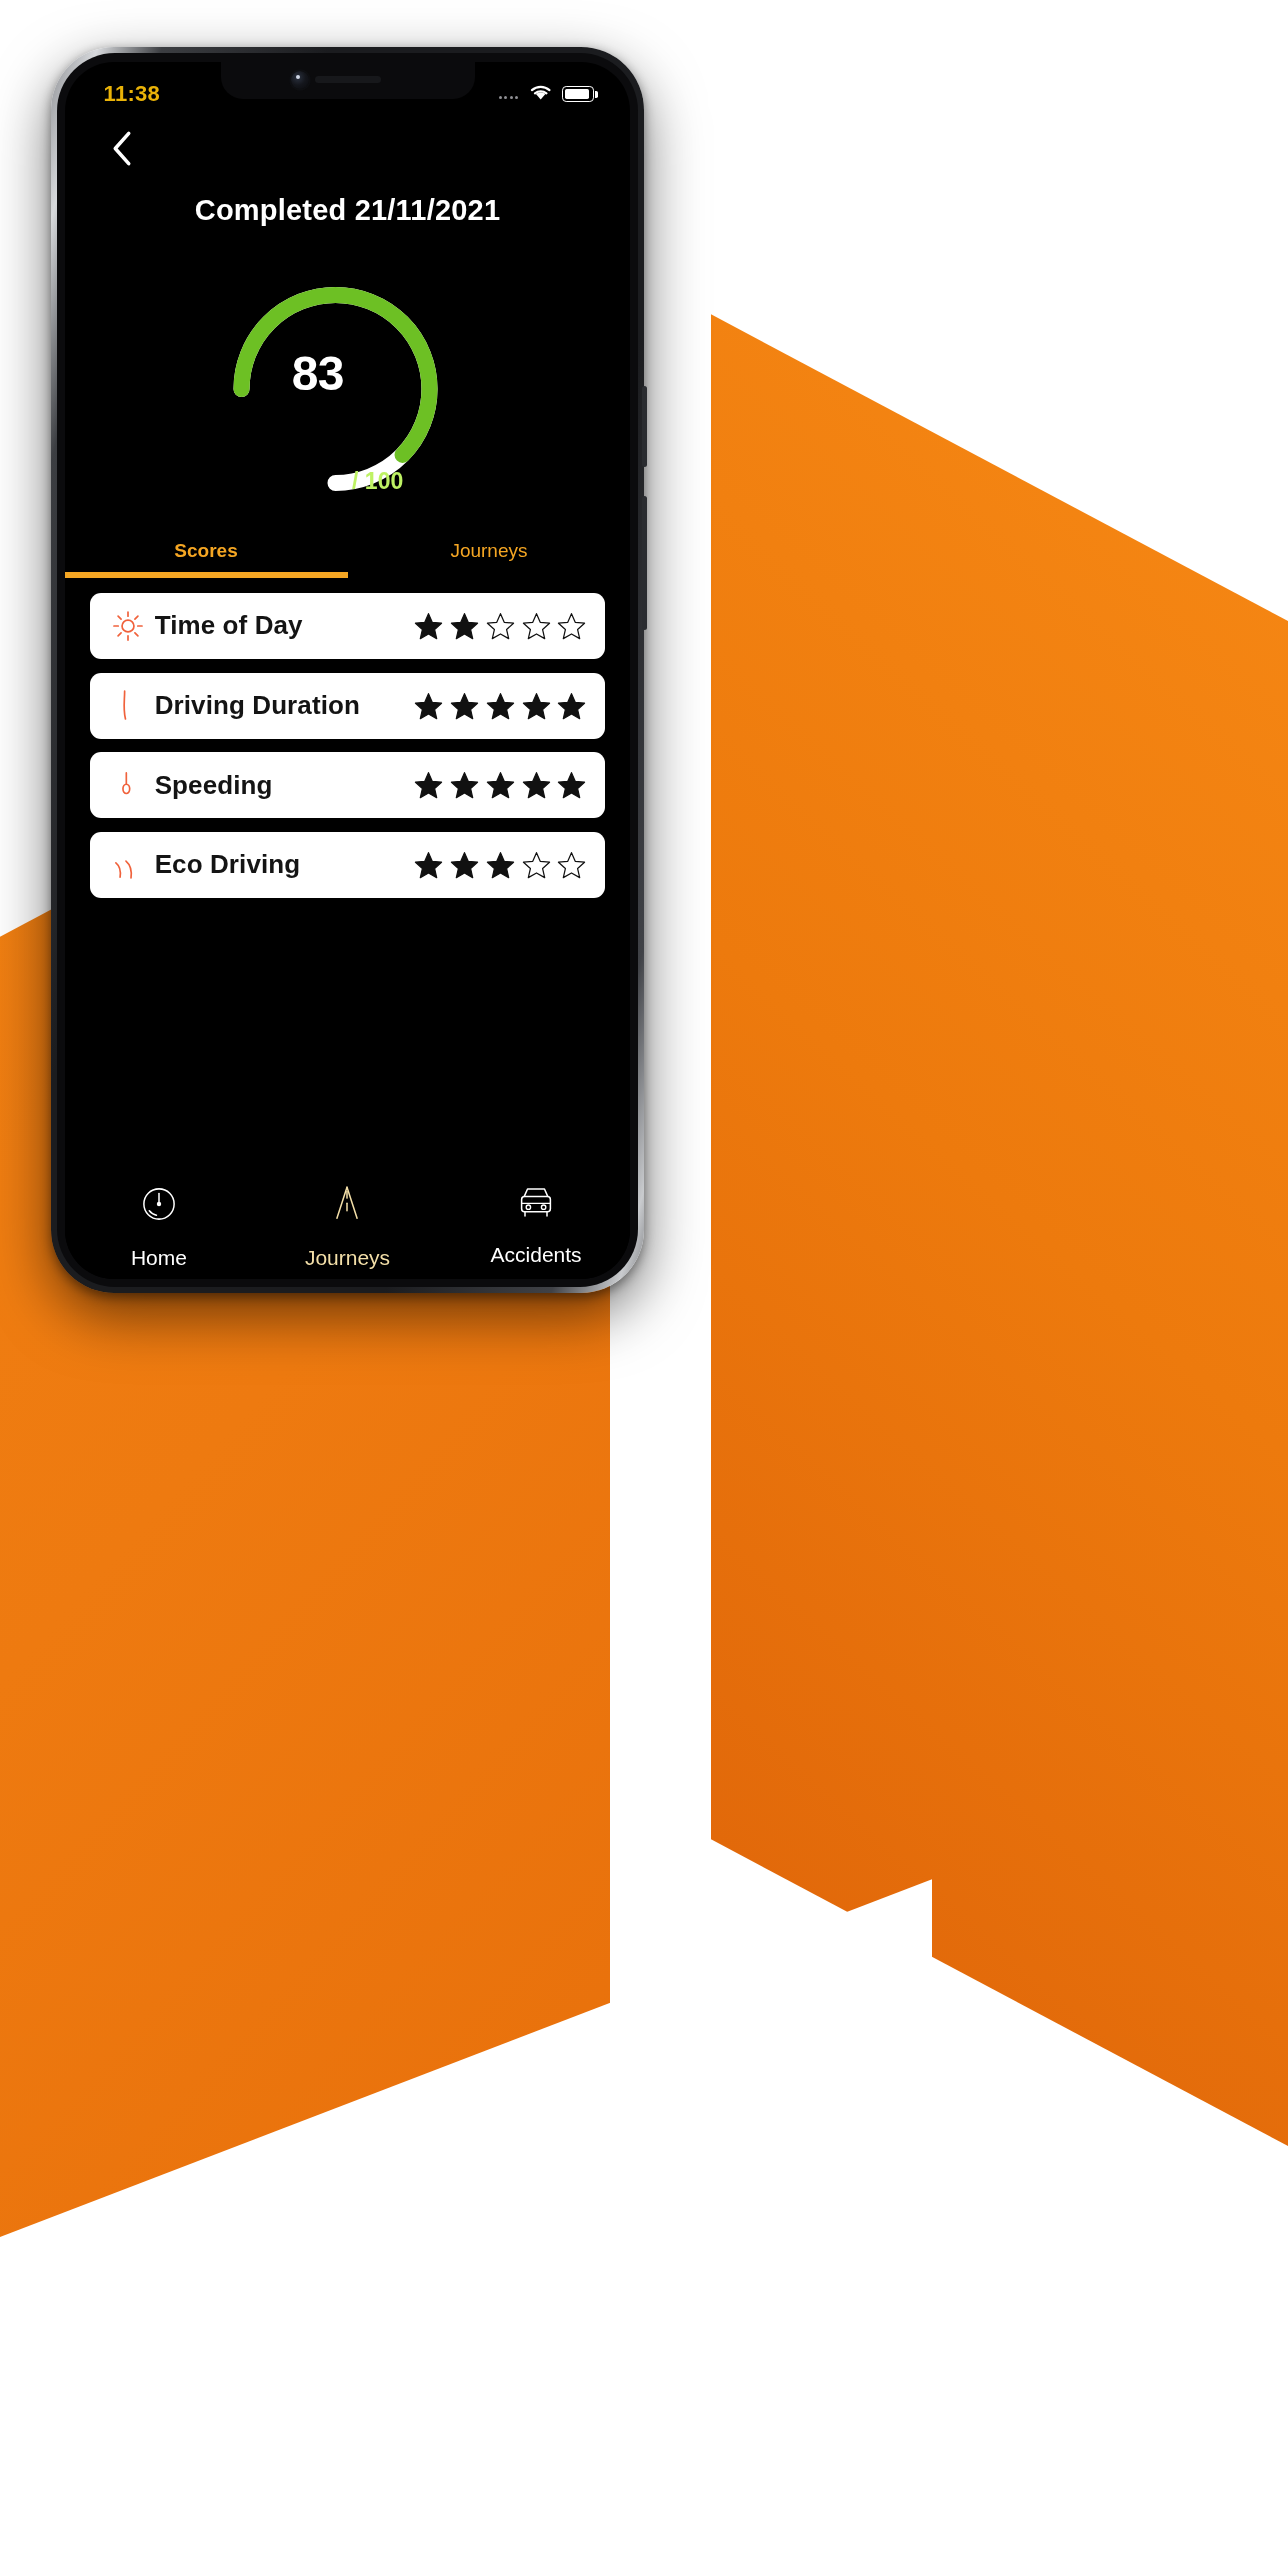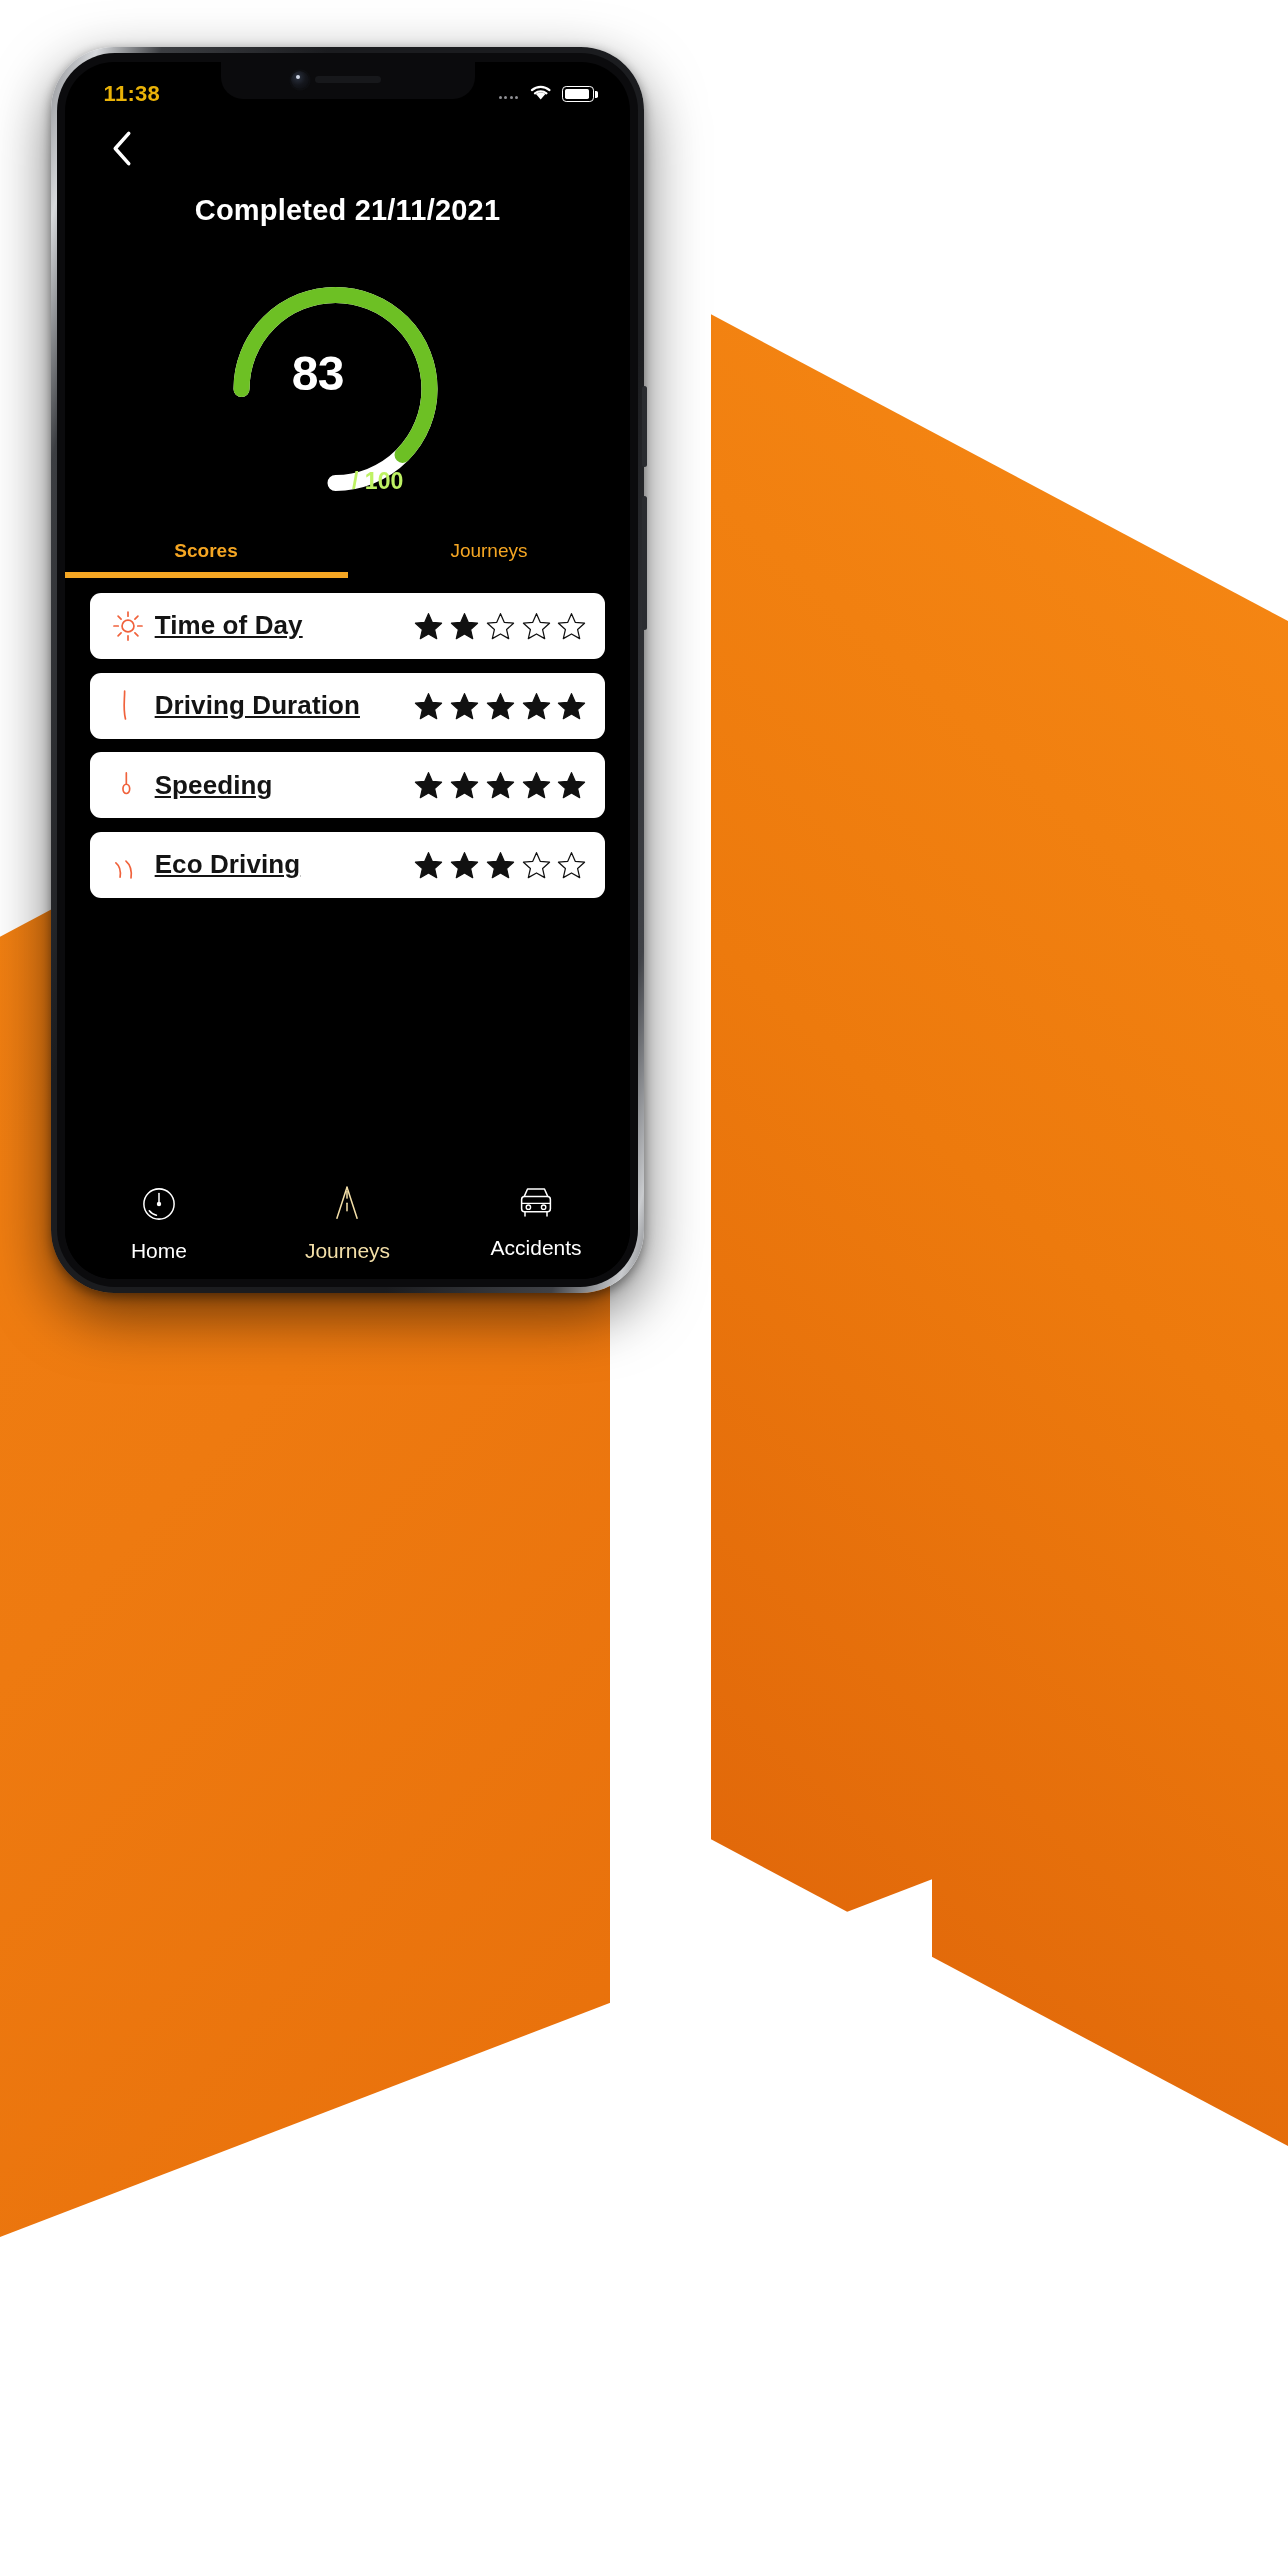--- a/index.html
+++ b/index.html
@@ -184,36 +184,36 @@
     height:66px;
     display:flex; align-items:center;
     padding:0 18.6px 0 15.3px;
   }
   .card-icon {
     width:46px; min-width:46px; height:46px;
     display:flex; align-items:center; justify-content:center;
   }
   .card-label {
     flex:1; font-size:26px; color:#141414; font-weight:600;
-    letter-spacing:0.1px; margin-left:3.4px;text-decoration:underline;
+    letter-spacing:0.1px; margin-left:3.4px;
   }
   .stars { display:flex; gap:6.8px; align-items:center; }
   .stars svg { display:block; }
 
   
   #bottomnav {
     position:absolute; left:0; right:0; bottom:0;
     height:108px;
     display:flex; align-items:flex-start; justify-content:space-around;
     padding-top:12px;
     background:#000;
   }
   .navitem {
     width:169px; text-align:center; cursor:pointer;
-    display:flex; flex-direction:column; align-items:center; gap:14px;
+    display:flex; flex-direction:column; align-items:center; gap:21px;
   }
   .navitem .nav-label { font-size:21px; color:#ffffff; }
   .navitem.active .nav-label { color:#F3DFA8; }
   .navitem svg { display:block; }
 </style>
 </head>
 <body>
 
 <div id="bg">
   <div class="orange-left"></div>

